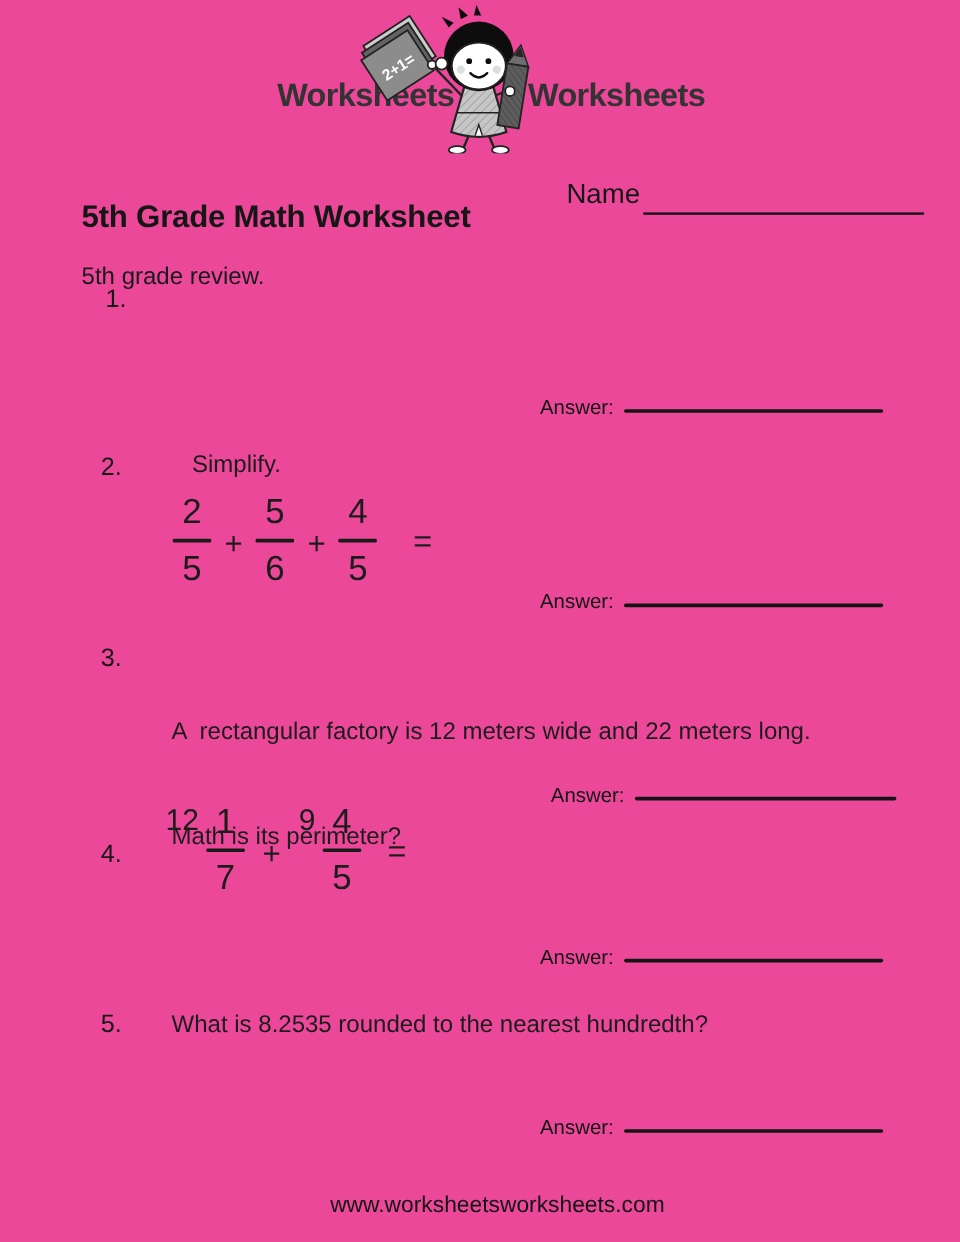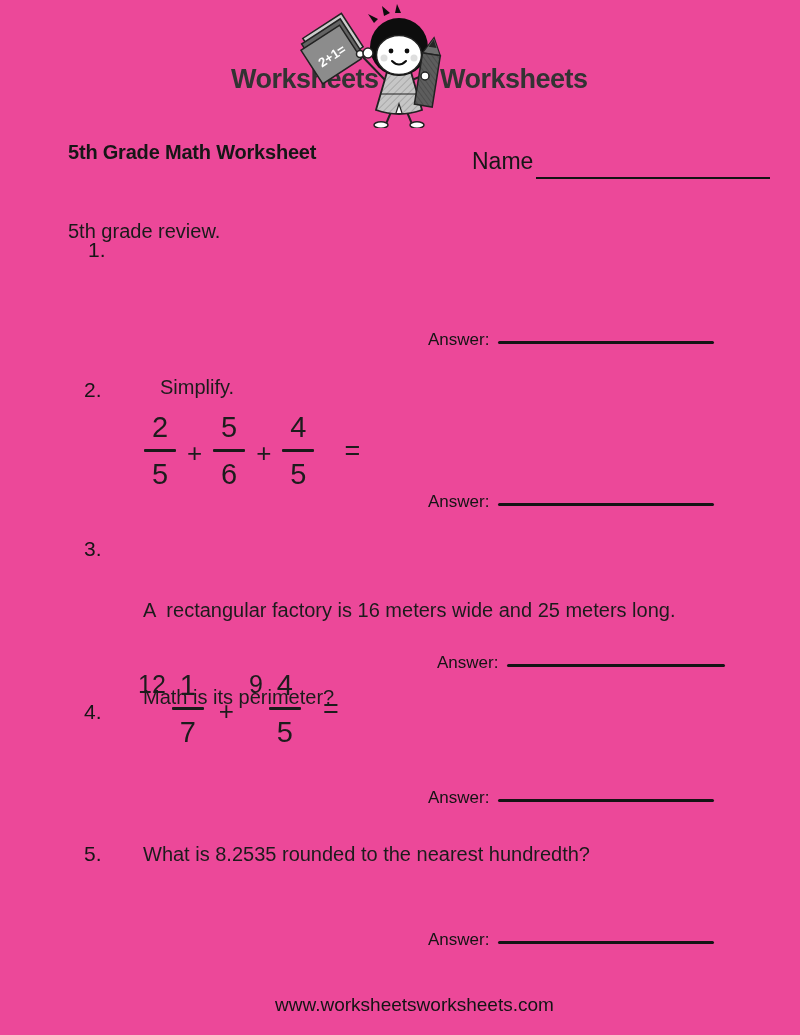--- a/index.html
+++ b/index.html
@@ -20,35 +20,35 @@
     font-weight:bold;
     letter-spacing:-0.5px;
     color:#333333;
   }
   .logo-text.left{left:231px;}
   .logo-text.right{left:440px;}
   .mascot{position:absolute;left:292px;top:4px;}
 
   
   .title{
-    position:absolute;left:68px;top:141px;
-    font-size:20px;font-weight:600;letter-spacing:-0.2px;color:#161616;
+    position:absolute;left:68px;top:165px;
+    font-size:26px;font-weight:600;letter-spacing:-0.2px;color:#161616;
   }
   .name-label{position:absolute;left:472px;top:148px;font-size:23px;color:#161616;}
   .name-line{position:absolute;left:536px;top:177px;width:234px;height:2px;background:#141414;}
   .subtitle{position:absolute;left:68px;top:196px;font-size:20px;margin-top:24px;}
 
   
   .q-num{position:absolute;font-size:21px;color:#161616;}
   .q-text{position:absolute;font-size:20px;color:#1c1c1c;white-space:pre;}
   .q-text .sup{font-size:14px;vertical-align:super;line-height:0;}
 
   
   .answer-row{position:absolute;display:flex;align-items:center;}
-  .answer-label{font-size:17px;color:#141414;}
+  .answer-label{font-size:17px;color:#141414;margin-left:22px;}
   .answer-line{width:216px;height:3px;background:#141414;border-radius:2px;margin-left:9px;margin-top:4px;}
 
   
   .math-row{position:absolute;display:flex;align-items:center;color:#1c1c1c;}
   .frac{display:flex;flex-direction:column;align-items:center;line-height:1.05;}
   .frac .fnum,.frac .fden{font-size:29px;padding:0 3px;}
   .frac .fbar{align-self:stretch;height:3px;background:#1a1a1a;border-radius:1px;margin:7px 0;min-width:32px;}
   .op{font-size:26px;margin:0 11px;padding-top:6px;}
   .eq{font-size:27px;margin-left:30px;padding-top:2px;}
   .whole{font-size:25px;margin-right:6px;}
@@ -155,21 +155,21 @@
     <span class="eq">=</span>
   </div>
 
   <div class="answer-row" style="left:428px;top:492px;">
     <span class="answer-label">Answer:</span>
     <span class="answer-line"></span>
   </div>
 
   <div class="q-num" style="left:84px;top:537px;">3.</div>
   <div class="q-text" style="left:143px;top:538px;line-height:29px;">
-    <div>A  rectangular factory is 16 meters wide and 25 meters long.</div>
+    <div>A  rectangular factory is 12 meters wide and 22 meters long.</div>
     <div>Math is its perimeter?</div>
   </div>
 
   <div class="answer-row" style="left:437px;top:653px;">
     <span class="answer-label">Answer:</span>
     <span class="answer-line" style="width:218px;"></span>
   </div>
 
   <div class="q-num" style="left:84px;top:700px;">4.</div>
 

